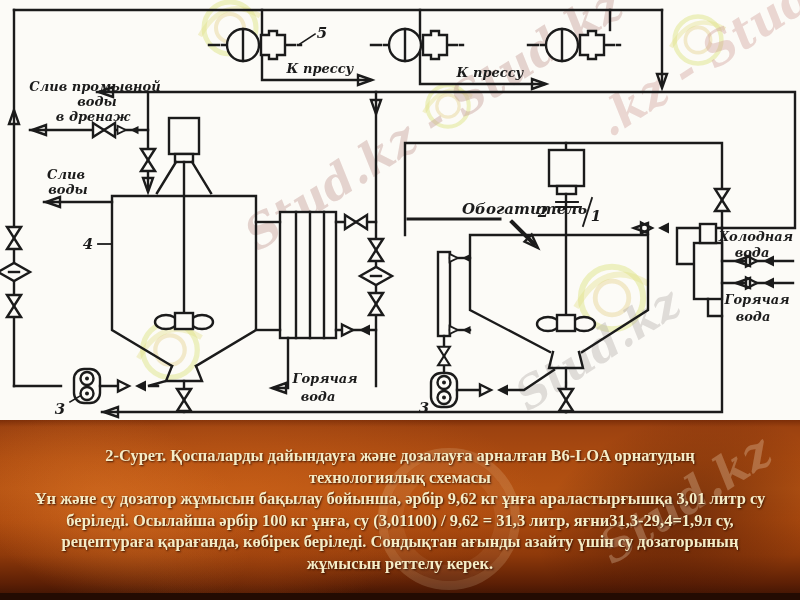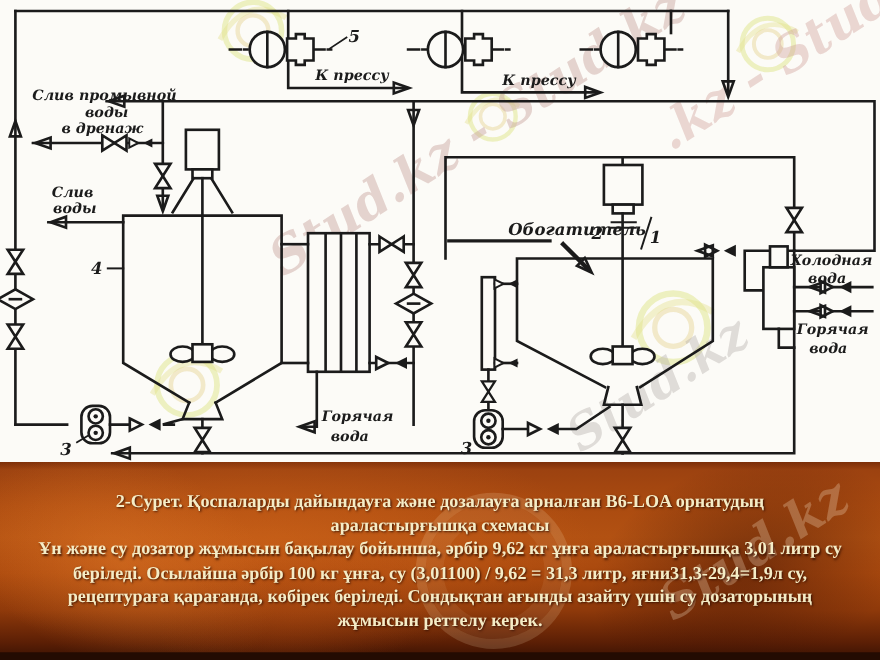--- a/index.html
+++ b/index.html
@@ -236,21 +236,21 @@
   <div class="caption">
     <div class="leaf leaf1"></div>
     <div class="leaf leaf2"></div>
     <div class="leaf leaf3"></div>
     <div class="cap-ring"></div>
     <div class="cap-wm">Stud.kz</div>
 
     <div class="cap-text">
       <div class="cap-title">
         <div>2-Сурет. Қоспаларды дайындауға және дозалауға арналған В6-LOA орнатудың</div>
-        <div>араластырғышқа схемасы</div>
+        <div>технологиялық схемасы</div>
       </div>
       <div class="cap-body">Ұн және су дозатор жұмысын бақылау бойынша, әрбір  9,62 кг ұнға араластырғышқа 3,01 литр су беріледі. Осылайша әрбір 100 кг ұнға, су (3,01100) / 9,62 = 31,3 литр, яғни31,3-29,4=1,9л су, рецептураға қарағанда, көбірек беріледі. Сондықтан ағынды азайту үшін су дозаторының жұмысын реттелу керек.</div>
     </div>
 
     <div class="bottom-bar"></div>
   </div>
 
 </div>
 
 </body></html>

